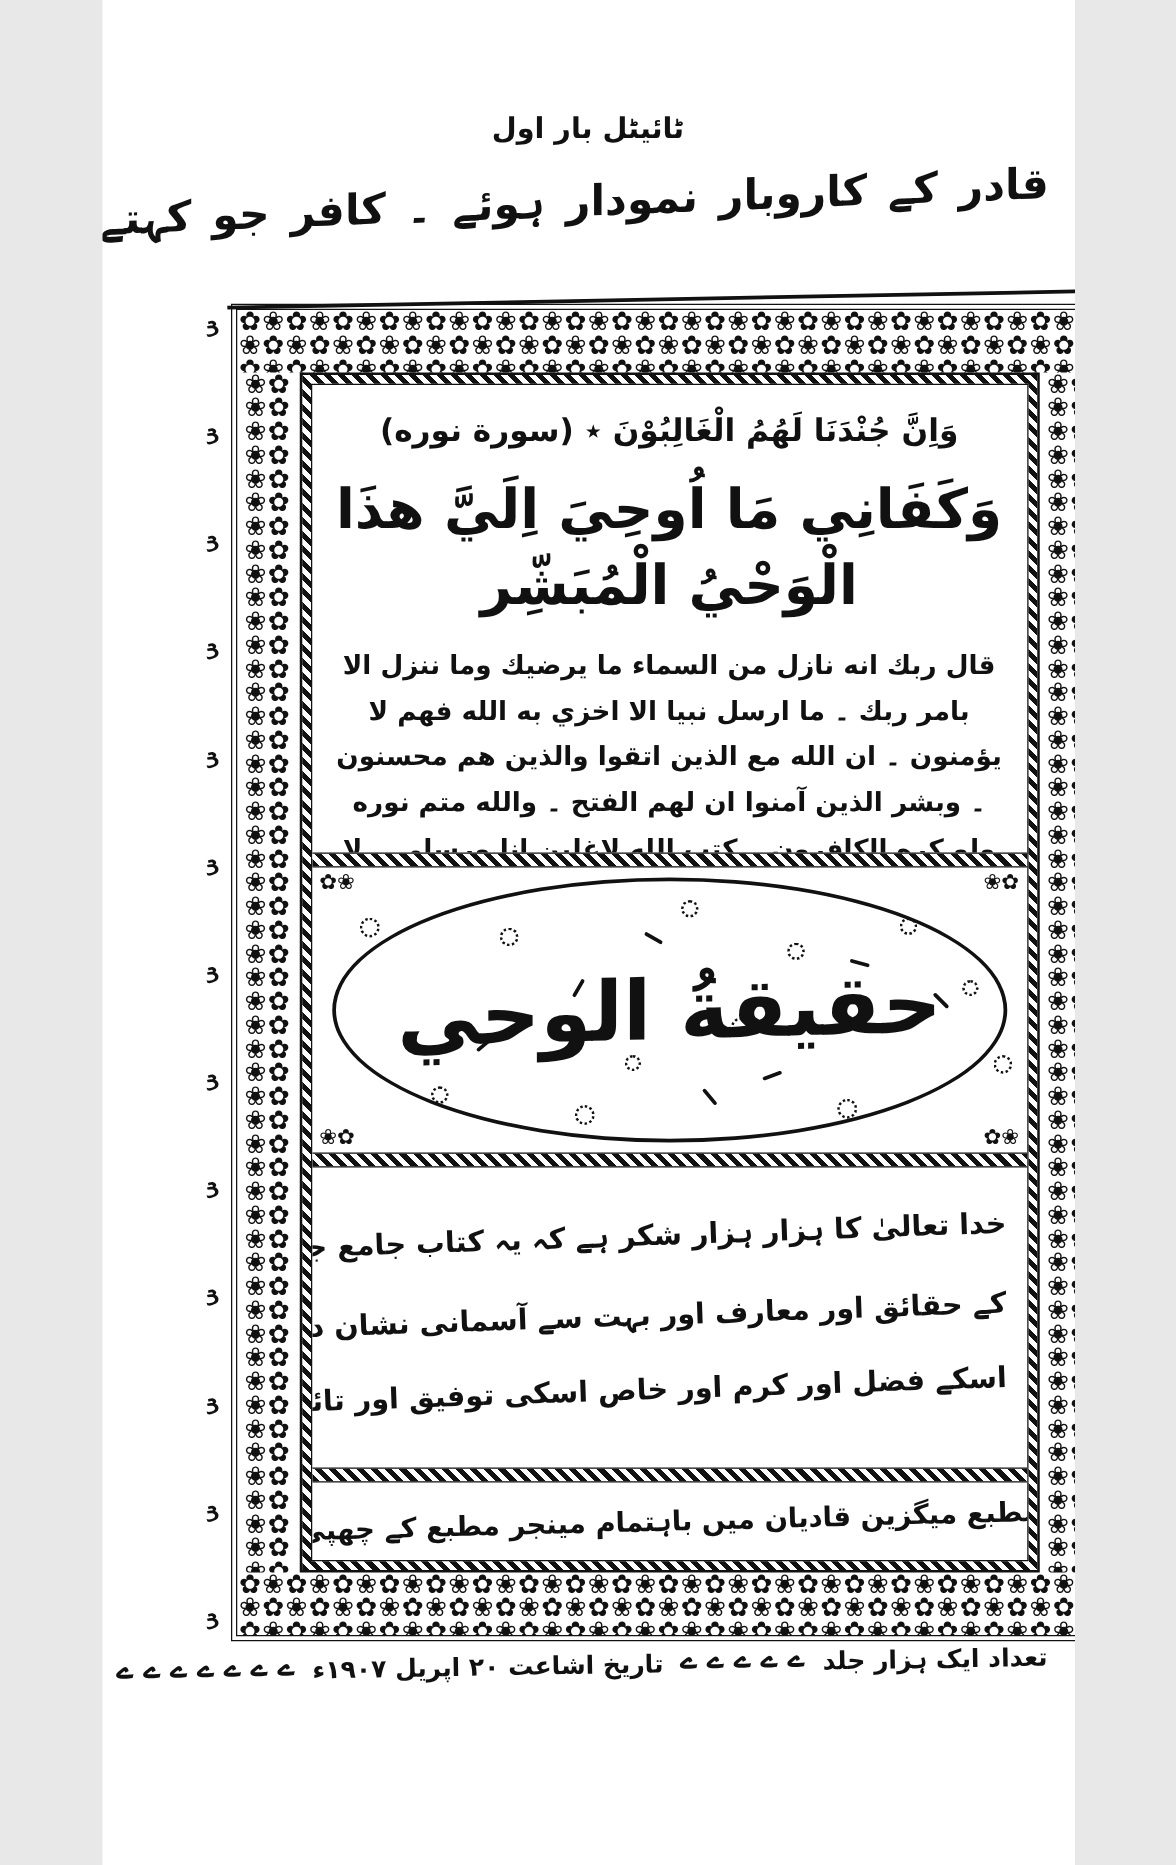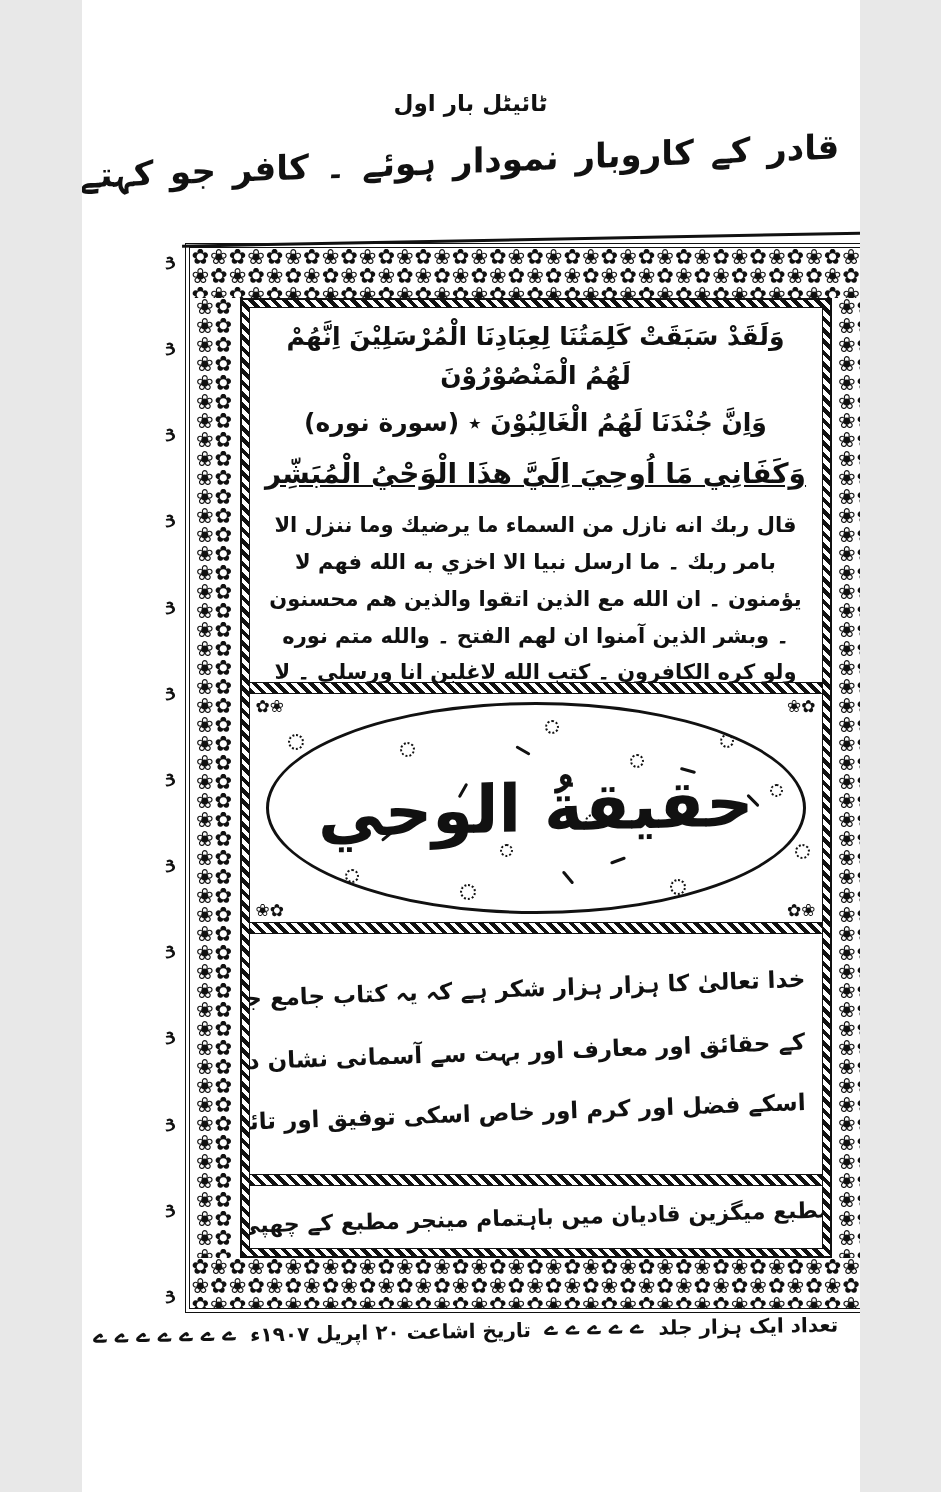--- a/index.html
+++ b/index.html
@@ -51,21 +51,21 @@
   }
   .hdiv{
     height:10px; flex:0 0 auto;
     background:repeating-linear-gradient(45deg,#111 0 4px,#fff 4px 8px);
     border-top:1px solid #111; border-bottom:1px solid #111;
   }
   
   .quran{flex:0 0 374px; padding:10px 14px; box-sizing:border-box; text-align:center; overflow:hidden;}
   .q1,.q2{font-size:25px; font-weight:bold; line-height:1.55;}
   .q2{margin-top:8px;}
-  .q3{font-size:28px; font-weight:bold; margin-top:12px; line-height:1.4;text-decoration:underline;}
+  .q3{font-size:44px; font-weight:bold; margin-top:12px; line-height:1.4;}
   .qbody{font-size:21px; font-weight:bold; margin-top:14px; line-height:1.75; text-align:center;}
   
   .titlebox{flex:0 0 228px; position:relative; overflow:hidden;}
   .oval{
     position:absolute; top:8px; bottom:8px; left:16px; right:16px;
     border:3px solid #111; border-radius:50%;
     display:flex; align-items:center; justify-content:center; z-index:2;
   }
   .book-title{font-size:66px; font-weight:bold; white-space:nowrap; transform:skewY(-1.5deg);}
   .corner-flower{position:absolute; font-size:17px; z-index:1;}
@@ -110,21 +110,20 @@
     <div class="frame-wrap">
       <div class="floral top">✿❀✿❀✿❀✿❀✿❀✿❀✿❀✿❀✿❀✿❀✿❀✿❀✿❀✿❀✿❀✿❀✿❀✿❀✿❀✿❀✿❀✿❀✿❀✿❀✿❀✿❀✿❀✿❀✿❀✿❀✿❀✿❀✿❀✿❀✿❀✿❀✿❀✿❀✿❀✿❀✿❀✿❀✿❀✿❀✿❀✿❀✿❀✿❀✿❀✿❀✿❀✿❀✿❀✿❀✿❀✿❀✿❀✿❀✿❀✿❀✿❀✿❀✿❀✿❀✿❀✿❀✿❀✿❀✿❀✿❀✿❀✿❀✿❀✿❀✿❀✿❀✿❀✿❀✿❀✿❀✿❀✿❀✿❀✿❀✿❀✿❀✿❀✿❀✿❀✿❀✿❀✿❀✿❀✿❀✿❀✿❀✿❀✿❀✿❀✿❀✿❀✿❀✿❀✿❀✿❀✿❀✿❀✿❀✿❀✿❀✿❀✿❀✿❀✿❀✿❀✿❀✿❀✿❀✿❀✿❀✿❀✿❀✿❀✿❀✿❀✿❀✿❀✿❀✿❀✿❀✿❀✿❀✿❀✿❀✿❀✿❀✿❀✿❀✿❀✿❀✿❀✿❀✿❀✿❀✿❀✿❀✿❀✿❀✿❀✿❀✿❀✿❀✿❀✿❀✿❀✿❀✿❀✿❀✿❀✿❀✿❀✿❀✿❀✿❀✿❀✿❀✿❀✿❀✿❀✿❀✿❀✿❀✿❀✿❀✿❀✿❀✿❀✿❀✿❀✿❀✿❀✿❀✿❀✿❀✿❀✿❀✿❀✿❀✿❀✿❀✿❀✿❀✿❀✿❀✿❀✿❀✿❀✿❀✿❀✿❀✿❀✿❀✿❀✿❀✿❀✿❀✿❀✿❀✿❀✿❀✿❀✿❀✿❀✿❀✿❀✿❀✿❀✿❀✿❀✿❀✿❀✿❀✿❀✿❀✿❀✿❀✿❀✿❀✿❀✿❀✿❀✿❀✿❀✿❀✿❀✿❀✿❀✿❀✿❀✿❀✿❀✿❀✿❀✿❀✿❀✿❀✿❀✿❀✿❀✿❀✿❀✿❀✿❀✿❀✿❀✿❀✿❀✿❀✿❀✿❀✿❀✿❀✿❀✿❀✿❀✿❀✿❀✿❀✿❀✿❀✿❀✿❀✿❀✿❀✿❀✿❀✿❀✿❀✿❀✿❀✿❀✿❀✿❀✿❀✿❀✿❀✿❀✿❀✿❀✿❀✿❀✿❀✿❀✿❀✿❀✿❀✿❀✿❀✿❀✿❀</div>
       <div class="floral bottom">✿❀✿❀✿❀✿❀✿❀✿❀✿❀✿❀✿❀✿❀✿❀✿❀✿❀✿❀✿❀✿❀✿❀✿❀✿❀✿❀✿❀✿❀✿❀✿❀✿❀✿❀✿❀✿❀✿❀✿❀✿❀✿❀✿❀✿❀✿❀✿❀✿❀✿❀✿❀✿❀✿❀✿❀✿❀✿❀✿❀✿❀✿❀✿❀✿❀✿❀✿❀✿❀✿❀✿❀✿❀✿❀✿❀✿❀✿❀✿❀✿❀✿❀✿❀✿❀✿❀✿❀✿❀✿❀✿❀✿❀✿❀✿❀✿❀✿❀✿❀✿❀✿❀✿❀✿❀✿❀✿❀✿❀✿❀✿❀✿❀✿❀✿❀✿❀✿❀✿❀✿❀✿❀✿❀✿❀✿❀✿❀✿❀✿❀✿❀✿❀✿❀✿❀✿❀✿❀✿❀✿❀✿❀✿❀✿❀✿❀✿❀✿❀✿❀✿❀✿❀✿❀✿❀✿❀✿❀✿❀✿❀✿❀✿❀✿❀✿❀✿❀✿❀✿❀✿❀✿❀✿❀✿❀✿❀✿❀✿❀✿❀✿❀✿❀✿❀✿❀✿❀✿❀✿❀✿❀✿❀✿❀✿❀✿❀✿❀✿❀✿❀✿❀✿❀✿❀✿❀✿❀✿❀✿❀✿❀✿❀✿❀✿❀✿❀✿❀✿❀✿❀✿❀✿❀✿❀✿❀✿❀✿❀✿❀✿❀✿❀✿❀✿❀✿❀✿❀✿❀✿❀✿❀✿❀✿❀✿❀✿❀✿❀✿❀✿❀✿❀✿❀✿❀✿❀✿❀✿❀✿❀✿❀✿❀✿❀✿❀✿❀✿❀✿❀✿❀✿❀✿❀✿❀✿❀✿❀✿❀✿❀✿❀✿❀✿❀✿❀✿❀✿❀✿❀✿❀✿❀✿❀✿❀✿❀✿❀✿❀✿❀✿❀✿❀✿❀✿❀✿❀✿❀✿❀✿❀✿❀✿❀✿❀✿❀✿❀✿❀✿❀✿❀✿❀✿❀✿❀✿❀✿❀✿❀✿❀✿❀✿❀✿❀✿❀✿❀✿❀✿❀✿❀✿❀✿❀✿❀✿❀✿❀✿❀✿❀✿❀✿❀✿❀✿❀✿❀✿❀✿❀✿❀✿❀✿❀✿❀✿❀✿❀✿❀✿❀✿❀✿❀✿❀✿❀✿❀✿❀✿❀✿❀✿❀✿❀✿❀✿❀✿❀✿❀✿❀✿❀✿❀✿❀✿❀✿❀✿❀</div>
       <div class="floral left">✿❀✿❀✿❀✿❀✿❀✿❀✿❀✿❀✿❀✿❀✿❀✿❀✿❀✿❀✿❀✿❀✿❀✿❀✿❀✿❀✿❀✿❀✿❀✿❀✿❀✿❀✿❀✿❀✿❀✿❀✿❀✿❀✿❀✿❀✿❀✿❀✿❀✿❀✿❀✿❀✿❀✿❀✿❀✿❀✿❀✿❀✿❀✿❀✿❀✿❀✿❀✿❀✿❀✿❀✿❀✿❀✿❀✿❀✿❀✿❀✿❀✿❀✿❀✿❀✿❀✿❀✿❀✿❀✿❀✿❀✿❀✿❀✿❀✿❀✿❀✿❀✿❀✿❀✿❀✿❀✿❀✿❀✿❀✿❀✿❀✿❀✿❀✿❀✿❀✿❀✿❀✿❀✿❀✿❀✿❀✿❀✿❀✿❀✿❀✿❀✿❀✿❀✿❀✿❀✿❀✿❀✿❀✿❀✿❀✿❀✿❀✿❀✿❀✿❀✿❀✿❀✿❀✿❀✿❀✿❀✿❀✿❀✿❀✿❀✿❀✿❀✿❀✿❀✿❀✿❀✿❀✿❀✿❀✿❀✿❀✿❀✿❀✿❀✿❀✿❀✿❀✿❀✿❀✿❀✿❀✿❀✿❀✿❀✿❀✿❀✿❀✿❀✿❀✿❀✿❀✿❀✿❀✿❀✿❀✿❀✿❀✿❀✿❀✿❀✿❀✿❀✿❀✿❀✿❀✿❀✿❀✿❀✿❀✿❀✿❀✿❀✿❀✿❀✿❀✿❀✿❀✿❀✿❀✿❀✿❀✿❀✿❀✿❀✿❀✿❀✿❀✿❀✿❀✿❀✿❀✿❀✿❀✿❀✿❀✿❀✿❀✿❀✿❀✿❀✿❀✿❀✿❀✿❀✿❀✿❀✿❀✿❀✿❀✿❀✿❀✿❀✿❀✿❀✿❀✿❀✿❀✿❀✿❀✿❀✿❀✿❀✿❀✿❀✿❀✿❀✿❀✿❀✿❀✿❀✿❀✿❀✿❀✿❀✿❀✿❀✿❀✿❀✿❀✿❀✿❀✿❀✿❀✿❀✿❀✿❀✿❀✿❀✿❀✿❀✿❀✿❀✿❀✿❀✿❀✿❀✿❀✿❀✿❀✿❀✿❀✿❀✿❀✿❀✿❀✿❀✿❀✿❀✿❀✿❀✿❀✿❀✿❀✿❀✿❀✿❀✿❀✿❀✿❀✿❀✿❀✿❀✿❀✿❀✿❀✿❀✿❀✿❀✿❀✿❀✿❀✿❀✿❀✿❀✿❀✿❀</div>
       <div class="floral right">✿❀✿❀✿❀✿❀✿❀✿❀✿❀✿❀✿❀✿❀✿❀✿❀✿❀✿❀✿❀✿❀✿❀✿❀✿❀✿❀✿❀✿❀✿❀✿❀✿❀✿❀✿❀✿❀✿❀✿❀✿❀✿❀✿❀✿❀✿❀✿❀✿❀✿❀✿❀✿❀✿❀✿❀✿❀✿❀✿❀✿❀✿❀✿❀✿❀✿❀✿❀✿❀✿❀✿❀✿❀✿❀✿❀✿❀✿❀✿❀✿❀✿❀✿❀✿❀✿❀✿❀✿❀✿❀✿❀✿❀✿❀✿❀✿❀✿❀✿❀✿❀✿❀✿❀✿❀✿❀✿❀✿❀✿❀✿❀✿❀✿❀✿❀✿❀✿❀✿❀✿❀✿❀✿❀✿❀✿❀✿❀✿❀✿❀✿❀✿❀✿❀✿❀✿❀✿❀✿❀✿❀✿❀✿❀✿❀✿❀✿❀✿❀✿❀✿❀✿❀✿❀✿❀✿❀✿❀✿❀✿❀✿❀✿❀✿❀✿❀✿❀✿❀✿❀✿❀✿❀✿❀✿❀✿❀✿❀✿❀✿❀✿❀✿❀✿❀✿❀✿❀✿❀✿❀✿❀✿❀✿❀✿❀✿❀✿❀✿❀✿❀✿❀✿❀✿❀✿❀✿❀✿❀✿❀✿❀✿❀✿❀✿❀✿❀✿❀✿❀✿❀✿❀✿❀✿❀✿❀✿❀✿❀✿❀✿❀✿❀✿❀✿❀✿❀✿❀✿❀✿❀✿❀✿❀✿❀✿❀✿❀✿❀✿❀✿❀✿❀✿❀✿❀✿❀✿❀✿❀✿❀✿❀✿❀✿❀✿❀✿❀✿❀✿❀✿❀✿❀✿❀✿❀✿❀✿❀✿❀✿❀✿❀✿❀✿❀✿❀✿❀✿❀✿❀✿❀✿❀✿❀✿❀✿❀✿❀✿❀✿❀✿❀✿❀✿❀✿❀✿❀✿❀✿❀✿❀✿❀✿❀✿❀✿❀✿❀✿❀✿❀✿❀✿❀✿❀✿❀✿❀✿❀✿❀✿❀✿❀✿❀✿❀✿❀✿❀✿❀✿❀✿❀✿❀✿❀✿❀✿❀✿❀✿❀✿❀✿❀✿❀✿❀✿❀✿❀✿❀✿❀✿❀✿❀✿❀✿❀✿❀✿❀✿❀✿❀✿❀✿❀✿❀✿❀✿❀✿❀✿❀✿❀✿❀✿❀✿❀✿❀✿❀✿❀✿❀✿❀✿❀✿❀✿❀✿❀✿❀</div>
 
       <div class="inner-panel">
         <div class="inner-content">
 
           <div class="quran">
-            <div class="q1">وَلَقَدْ سَبَقَتْ كَلِمَتُنَا لِعِبَادِنَا الْمُرْسَلِيْنَ اِنَّهُمْ لَهُمُ الْمَنْصُوْرُوْنَ</div>
             <div class="q2">وَاِنَّ جُنْدَنَا لَهُمُ الْغَالِبُوْنَ ٭ (سورة نوره)</div>
             <div class="q3">وَكَفَانِي مَا اُوحِيَ اِلَيَّ هذَا الْوَحْيُ الْمُبَشِّر</div>
             <div class="qbody">قال ربك انه نازل من السماء ما يرضيك وما ننزل الا بامر ربك ۔ ما ارسل نبيا الا اخزي به الله فهم لا يؤمنون ۔ ان الله مع الذين اتقوا والذين هم محسنون ۔ وبشر الذين آمنوا ان لهم الفتح ۔ والله متم نوره ولو كره الكافرون ۔ كتب الله لاغلبن انا ورسلي ۔ لا تخف انك لا يخاف</div>
 
           </div>
 
           <div class="hdiv"></div>
 
           <div class="titlebox">
             <span class="corner-flower tl">✿❀</span>

